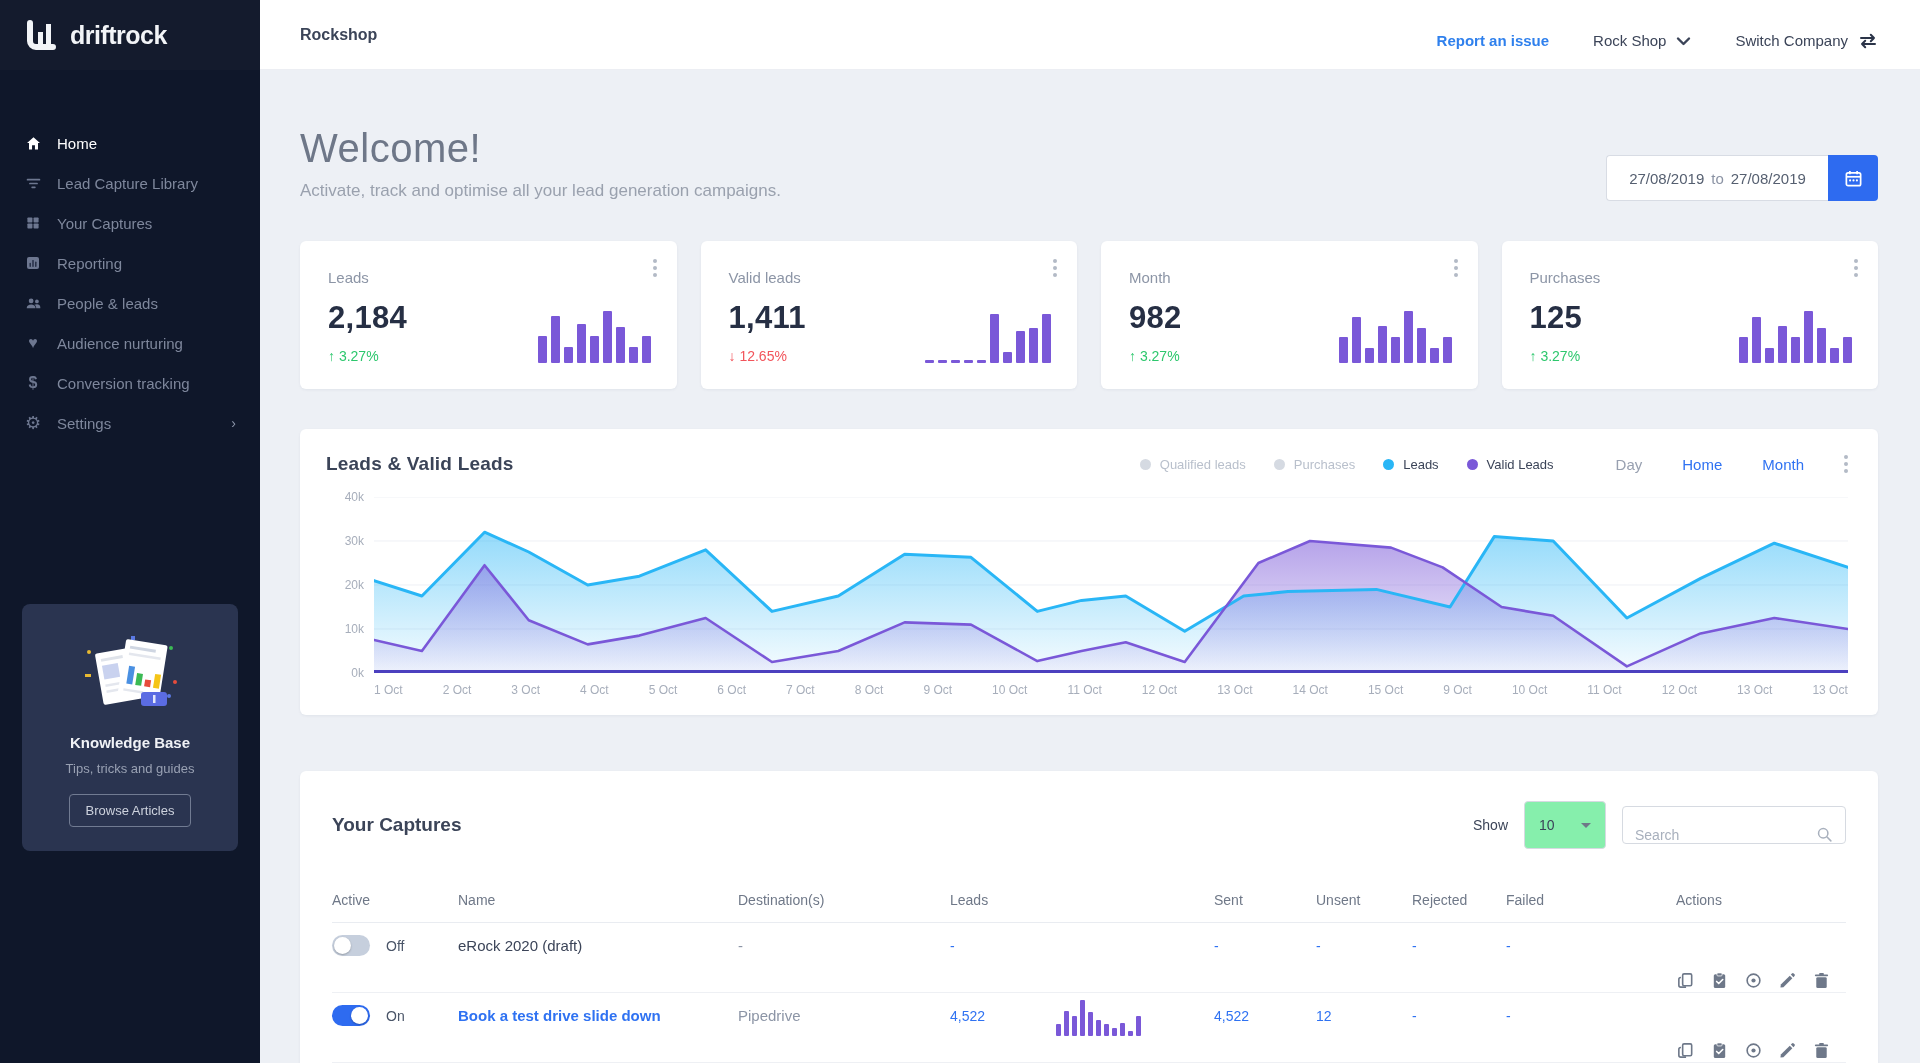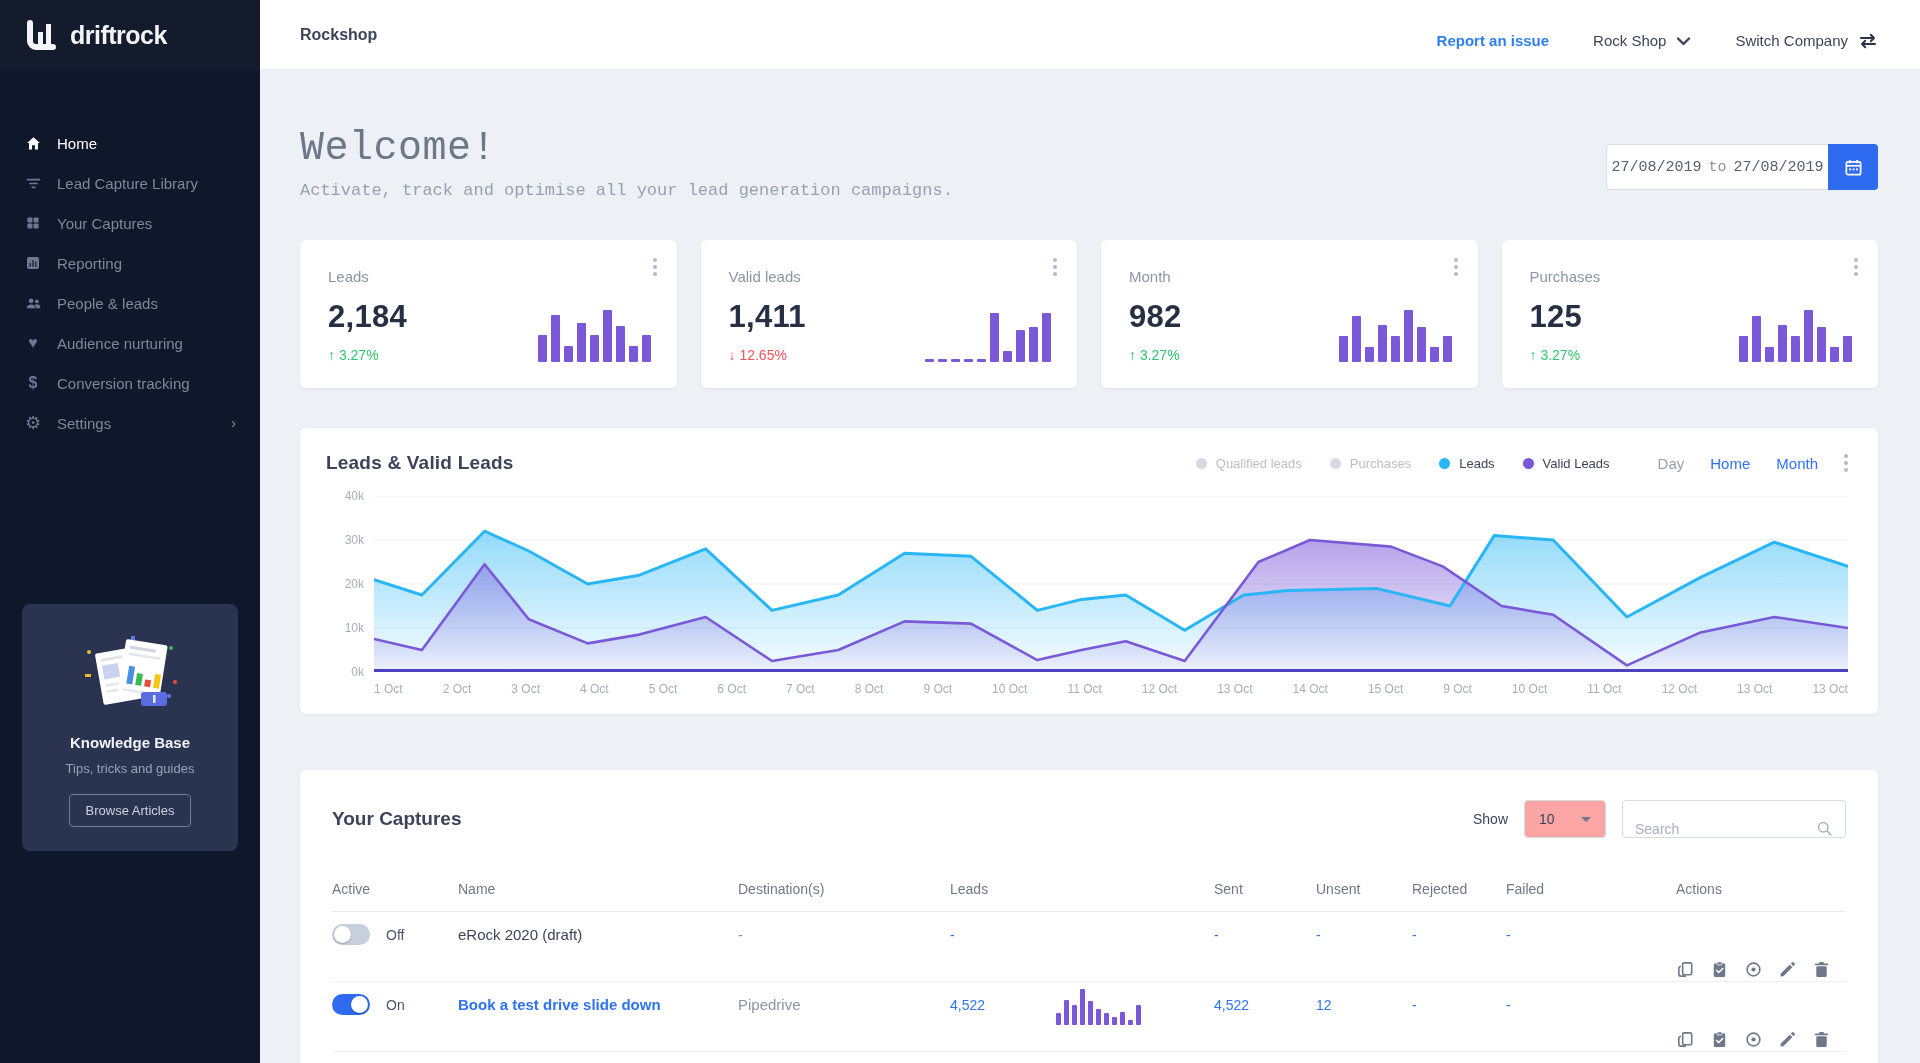--- a/index.html
+++ b/index.html
@@ -31,21 +31,21 @@
   .topbar { height:70px; background:#ffffff; border-bottom:1px solid #eceef3; display:flex; align-items:center; padding:0 42px 0 40px; }
   .workspace { font-size:16px; font-weight:700; color:#3b4458; }
   .topbar-right { margin-left:auto; display:flex; align-items:center; gap:44px;margin-top:12px; }
   .report-link { color:#2f80ed; font-size:15px; font-weight:700; cursor:pointer; }
   .company-dd { display:flex; align-items:center; gap:10px; font-size:15px; color:#3b4458; cursor:pointer; }
   .switch-co { display:flex; align-items:center; gap:10px; font-size:15px; color:#3b4458; cursor:pointer; }
 
   .content { flex:1; padding:56px 42px 0 40px; overflow:hidden; }
 
   
-  .welcome-row { display:flex; align-items:center;font-family:Liberation Mono, monospace; }
+  .welcome-row { display:flex; align-items:flex-end; }
   .welcome-title { font-size:40px; font-weight:400; color:#6e7788; letter-spacing:0.5px; }
   .welcome-sub { font-size:17px; color:#9aa1ae; margin-top:10px; }
   .datepicker { margin-left:auto; margin-top:8px; display:flex; height:46px; }
   .date-input { width:222px; background:#fff; border:1px solid #d8dce4; border-right:none; border-radius:4px 0 0 4px; display:flex; align-items:center; justify-content:center; gap:7px; font-size:15px; color:#555f70; cursor:text; }
   .date-sep { color:#8b93a4; }
   .date-btn { width:50px; background:#2e6bf0; border:none; border-radius:0 4px 4px 0; display:flex; align-items:center; justify-content:center; cursor:pointer; }
 
   
   .stats-row { display:flex; gap:24px; margin-top:40px; }
   .stat-card { position:relative; flex:1; height:148px; background:#fff; border-radius:6px; box-shadow:0 1px 3px rgba(20,30,60,0.06); padding:24px 24px 22px 28px; }
@@ -57,21 +57,21 @@
   .kebab { position:absolute; display:flex; flex-direction:column; gap:3px; cursor:pointer; }
   .stat-card .kebab { top:18px; right:20px; }
   .kebab i { width:4px; height:4px; border-radius:50%; background:#b3bac6; }
   .spark { position:absolute; right:26px; bottom:26px; display:flex; align-items:flex-end; gap:4px; height:52px; }
   .spark i { width:9px; background:#7a58d8; border-radius:1px; }
 
   
   .chart-card { background:#fff; border-radius:6px; box-shadow:0 1px 3px rgba(20,30,60,0.06); margin-top:40px; padding:24px 30px 18px 26px; }
   .chart-head { display:flex; align-items:center; }
   .chart-title { font-size:19px; font-weight:700; color:#3b4458; letter-spacing:0.2px; }
-  .chart-head-right { margin-left:auto; display:flex; align-items:center; gap:26px; }
+  .chart-head-right { margin-left:auto; display:flex; align-items:center; gap:40px; }
   .legend { display:flex; align-items:center; gap:28px; margin-right:22px; }
   .legend-item { display:flex; align-items:center; gap:9px; font-size:13px; color:#3b4458; cursor:pointer; }
   .legend-item .dot { width:11px; height:11px; border-radius:50%; }
   .legend-item.disabled { color:#b9c0cc; }
   .range-opt { font-size:15px; cursor:pointer; }
   .range-opt.muted { color:#98a0b0; }
   .range-opt.link { color:#2f72f2; }
   .chart-body { display:flex; margin-top:22px; }
   .y-axis { width:48px; position:relative; height:176px; }
   .y-axis span { position:absolute; right:10px; font-size:12px; color:#a7aebb; transform:translateY(50%); }
@@ -79,21 +79,21 @@
   .plot svg { position:absolute; inset:0; width:100%; height:100%; }
   .x-axis { display:flex; justify-content:space-between; margin:10px 0 0 48px; }
   .x-axis span { font-size:12px; color:#a7aebb; }
 
   
   .table-card { background:#fff; border-radius:6px 6px 0 0; box-shadow:0 1px 3px rgba(20,30,60,0.06); margin-top:56px; padding:30px 32px 0 32px; height:400px; }
   .table-head { display:flex; align-items:center; }
   .table-title { font-size:19px; font-weight:700; color:#3b4458; }
   .table-controls { margin-left:auto; display:flex; align-items:center; gap:16px; }
   .show-label { font-size:14px; color:#3b4458; }
-  .page-size { width:82px; height:38px; border:1px solid #d6dae1; border-radius:4px; display:flex; align-items:center; padding:0 14px; font-size:14px; color:#3b4458; cursor:pointer; background:#fca5a5; }
+  .page-size { width:82px; height:48px; border:1px solid #d6dae1; border-radius:4px; display:flex; align-items:center; padding:0 14px; font-size:14px; color:#3b4458; cursor:pointer; background:#86efac; }
   .page-size .caret { margin-left:auto; width:0; height:0; border-left:5px solid transparent; border-right:5px solid transparent; border-top:5px solid #6f7888; }
   .search-box { width:224px; height:38px; border:1px solid #d6dae1; border-radius:4px; display:flex; align-items:flex-end; padding:0 12px; background:#fff; }
   .search-box input { border:none; outline:none; flex:1; font-size:14px; color:#3b4458; font-family:inherit; background:transparent; }
   .search-box input::placeholder { color:#a8b0bd; }
 
   .tgrid { display:grid; grid-template-columns:126px 280px 212px 106px 158px 102px 96px 94px 1fr 170px; align-items:center; }
   .thead { margin-top:28px; height:46px; border-bottom:1px solid #e9ecf1; font-size:14px; color:#6f7888; }
   .trow { height:70px; border-bottom:1px solid #eef0f4; font-size:15px; }
   .cell-active { display:flex; align-items:center; gap:16px; }
   .toggle { width:38px; height:21px; border-radius:11px; background:#c6cfdd; position:relative; cursor:pointer; flex:none; }

